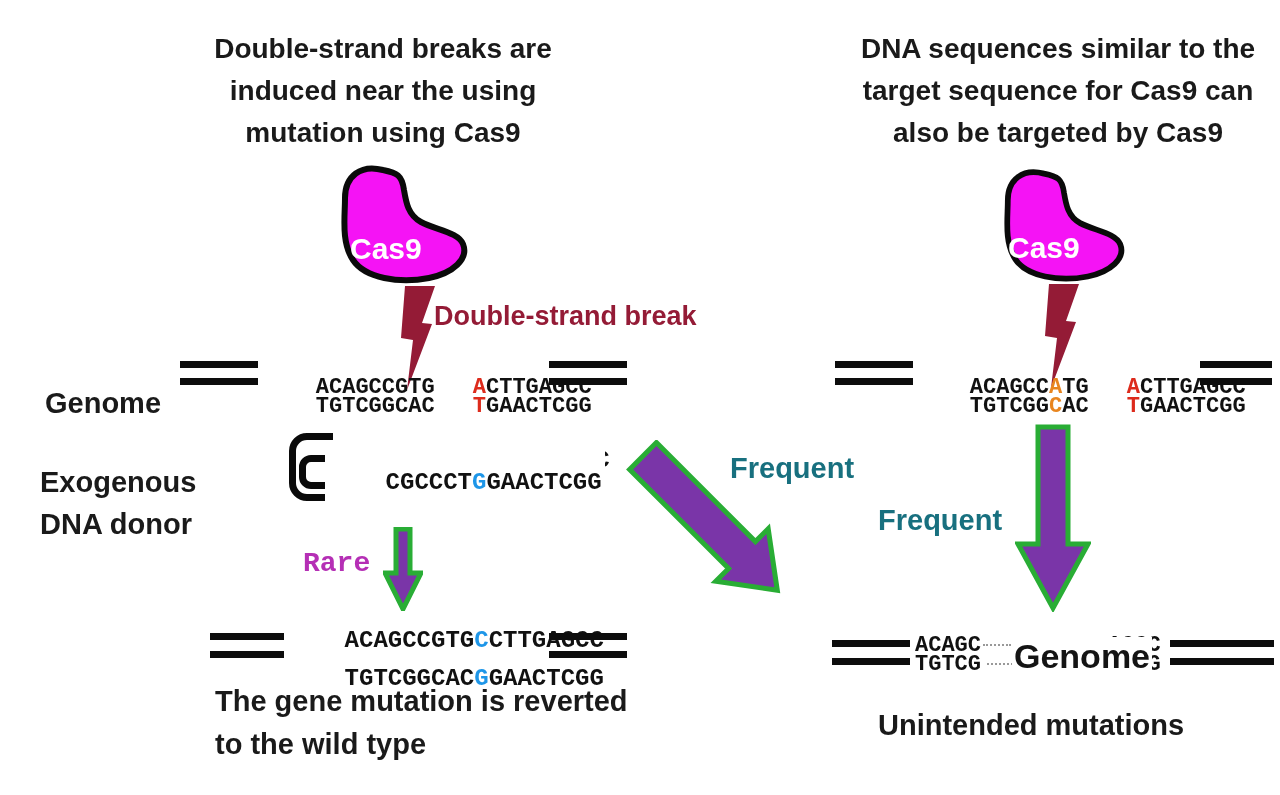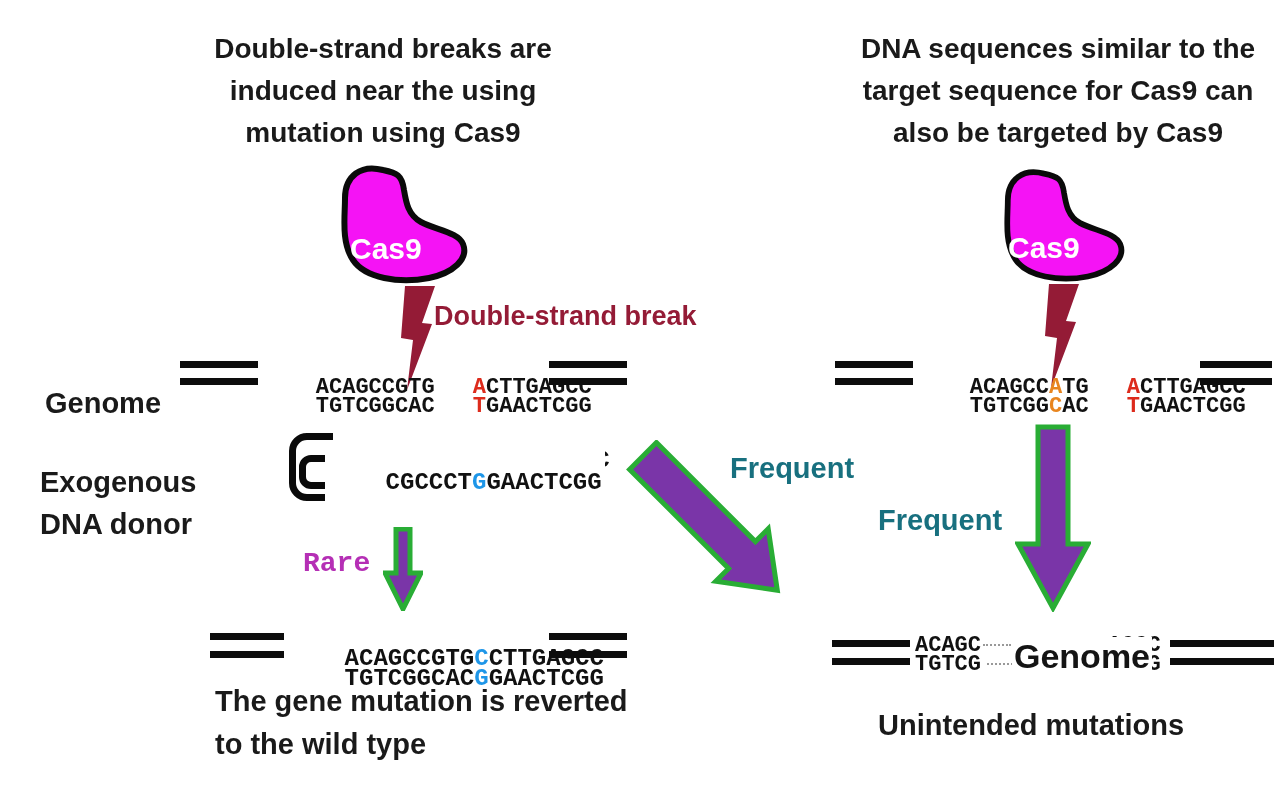--- a/index.html
+++ b/index.html
@@ -124,21 +124,21 @@
     <span>TGTCGG</span><span class="orange">C</span><span>AC</span>
   </div>
   <div class="abs mono mono22" style="left:1074px;top:371px;">
     <span class="red">T</span><span>GAACTCGG</span>
   </div>
   <div class="bar" style="left:1200px;top:361px;width:72px;"></div>
   <div class="bar" style="left:1200px;top:378px;width:72px;"></div>
 
   <div class="bar" style="left:210px;top:633px;width:74px;"></div>
   <div class="bar" style="left:210px;top:651px;width:74px;"></div>
-  <div class="abs mono mono24" style="left:287px;top:626px;">
+  <div class="abs mono mono24" style="left:287px;top:608px;">
     <span>ACAGCCGTG</span><span class="blue">C</span><span>CTTGAGCC</span>
   </div>
   <div class="abs mono mono24" style="left:287px;top:646px;">
     <span>TGTCGGCAC</span><span class="blue">G</span><span>GAACTCGG</span>
   </div>
   <div class="bar" style="left:549px;top:633px;width:78px;"></div>
   <div class="bar" style="left:549px;top:651px;width:78px;"></div>
   <div class="abs caption" style="left:215px;top:680px;">
     <span>The gene mutation is reverted</span>
     <span>to the wild type</span>

